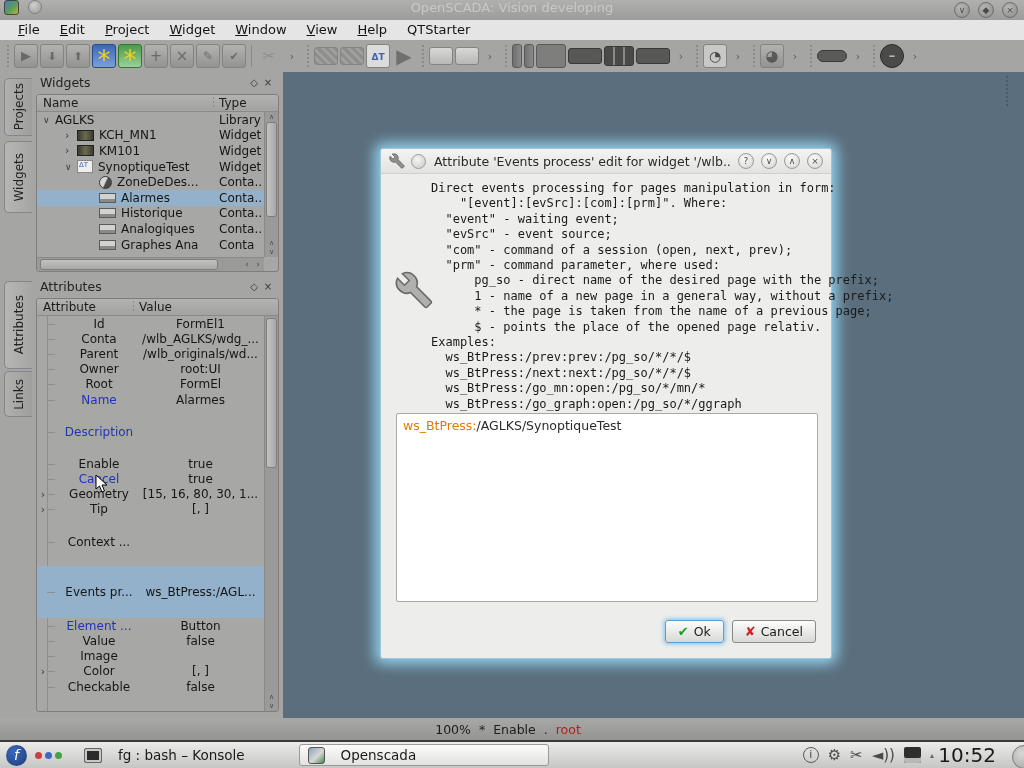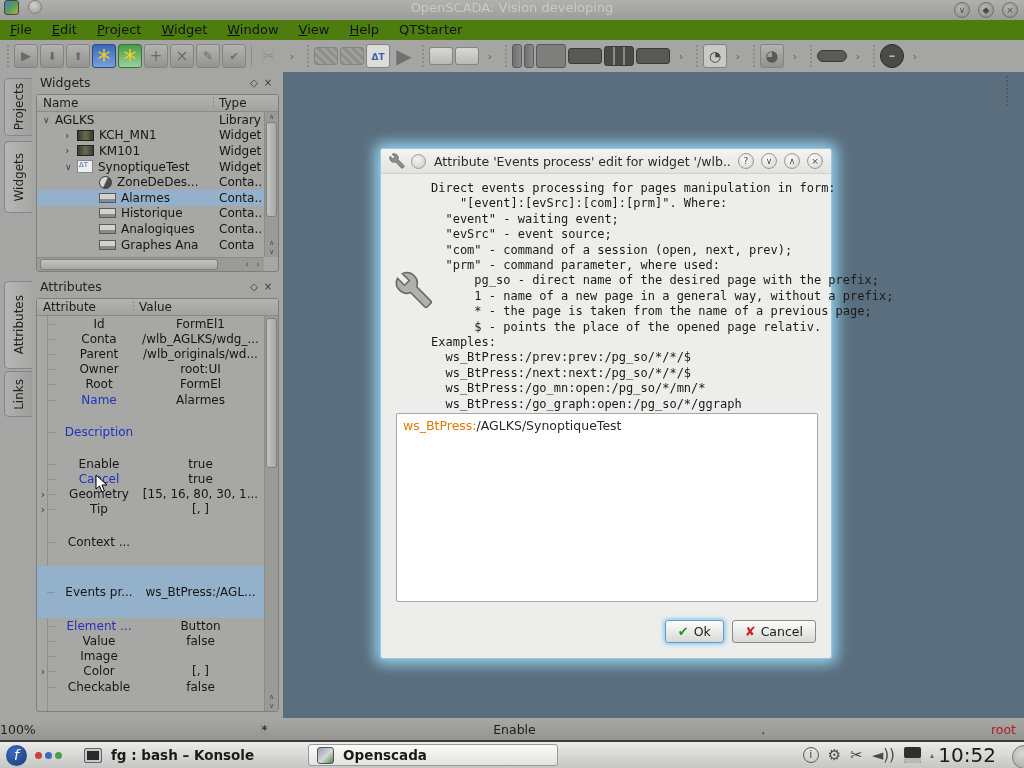--- a/index.html
+++ b/index.html
@@ -13,21 +13,21 @@
   .appicon { width:15px; height:15px; margin-left:4px; border-radius:3px;
     background:linear-gradient(135deg,#4a7ac0 0%,#58a058 55%,#c8b030 100%); border:1px solid #444; }
   .tb-roundbtn { width:14px; height:14px; margin-left:9px; border-radius:50%;
     background:radial-gradient(circle at 40% 35%,#cfcfcd,#9a9a98); border:1px solid #7e7e7c; }
   .wtitle { position:absolute; left:0; right:0; text-align:center; font-size:13px; color:#c9c9c7; }
   .wctrls { position:absolute; right:6px; top:2px; display:flex; gap:8px; }
   .wc { width:16px; height:16px; border-radius:50%; background:radial-gradient(circle at 40% 35%,#b8b8b6,#8a8a88);
     border:1px solid #6e6e6c; color:#4a4a48; font-size:9px; line-height:14px; text-align:center; }
 
   .menubar { position:absolute; left:0; top:20px; width:100%; height:20px;
-    background:#4d7c0f; display:flex; align-items:center; }
+    background:#e5e5e5; display:flex; align-items:center; padding-left:8px; }
   .menu-item { font-size:13px; color:#141414; padding:0 10px; height:20px; line-height:20px; }
   .menu-item .u { text-decoration:underline; }
 
   
   .toolbar { position:absolute; left:0; top:40px; width:100%; height:32px; background:#a5a5a3;
     display:flex; align-items:center; overflow:hidden; padding-left:2px; }
   .tb-handle { width:7px; height:22px; margin:0 2px; flex:none;
     background:repeating-linear-gradient(#8b8b89 0 2px, transparent 2px 4px);
     background-size:2px 100%; background-position:center; background-repeat:no-repeat; }
   .tb-chev { width:12px; flex:none; color:#5a5a58; font-size:11px; text-align:center; margin:0 4px; }
@@ -129,21 +129,21 @@
   .aexp { position:absolute; left:1px; width:10px; font-size:11px; color:#3a3a38; display:none; }
   .arow.exp .aexp { display:block; }
   .alab { width:80px; flex:none; overflow:hidden; }
   .aval { position:absolute; left:102px; right:2px; overflow:hidden; }
 
   
   .canvas { position:absolute; left:283px; top:72px; right:0; bottom:22px; background:#5a6e7d; }
   .canvas-handle { position:absolute; right:16px; top:4px; width:2px; height:30px;
     background:repeating-linear-gradient(#4a5a66 0 2px, transparent 2px 4px); }
   .statusbar { position:absolute; left:0; bottom:0; width:100%; height:22px; background:linear-gradient(#a8a8a6,#949492);
-    display:flex; align-items:center; justify-content:space-between; gap:8px; padding-right:8px;
+    display:flex; align-items:center; justify-content:center; gap:8px; padding-right:8px;
     font-size:12.5px; color:#1c1c1c; }
   .statusbar .user { color:#b02020; }
 
   
   .dialog { position:absolute; left:380px; top:148px; width:452px; height:511px;
     background:#ededeb; border:1px solid #9cc6da; border-radius:3px;
     box-shadow:0 0 14px 5px rgba(150,215,245,.95); }
   .dlg-title { position:absolute; left:0; top:0; right:0; height:25px; display:flex; align-items:center;
     border-bottom:1px solid #d0d0ce; padding:0 8px; background:linear-gradient(#f4f4f2,#e2e2e0); border-radius:3px 3px 0 0;}
   .dlg-title .txt { font-size:12.5px; color:#2a2a2a; margin-left:8px; flex:1;
@@ -170,22 +170,22 @@
 
   
   .taskbar { position:absolute; left:0; top:740px; width:100%; height:28px;
     background:linear-gradient(#ebebe9,#c6c6c4); border-top:2px solid #3a3a38;
     display:flex; align-items:center; }
   .fedora { width:21px; height:21px; margin-left:6px; border-radius:50%;
     background:radial-gradient(circle at 38% 32%,#3a6ac0,#1e3a72); color:#fff;
     font-size:14px; font-style:italic; text-align:center; line-height:20px; flex:none; }
   .dots { display:flex; gap:3px; margin-left:8px; flex:none;}
   .dot { width:7px; height:7px; border-radius:50%; }
-  .task { display:flex; align-items:center; gap:9px; height:22px; margin-left:14px;
-    font-size:13.5px; color:#1a1a1a; padding:0 8px; flex:none;font-weight:bold; }
+  .task { display:flex; align-items:center; gap:16px; height:22px; margin-left:14px;
+    font-size:13.5px; color:#1a1a1a; padding:0 8px; flex:none; }
   .task.active { width:250px; background:linear-gradient(#fbfbf9,#e2e2e0); border:1px solid #9a9a98; border-radius:3px; }
   .task-ico-konsole { width:18px; height:15px; background:#2a2a2a; border:1px solid #666; border-radius:2px;
     box-shadow:inset 0 0 0 2px #c8c8c6; flex:none;}
   .task-ico-osc { width:17px; height:17px; border-radius:3px; flex:none;
     background:linear-gradient(135deg,#8aa0b8 0%,#d8d8d6 55%,#4a8a4a 100%); border:1px solid #555; }
   .tray { position:absolute; right:90px; display:flex; align-items:center; gap:9px; }
   .tray-ico { font-size:15px; color:#4a4a48; }
   .tray-info { width:16px; height:16px; border-radius:50%; border:1.5px solid #5a5a58; font-size:11px;
     line-height:13px; text-align:center; color:#4a4a48; }
   .tray-dev { width:17px; height:16px; background:#2e2e2c; border-radius:2px; box-shadow:inset 0 -5px 0 #b8b8b6; }

